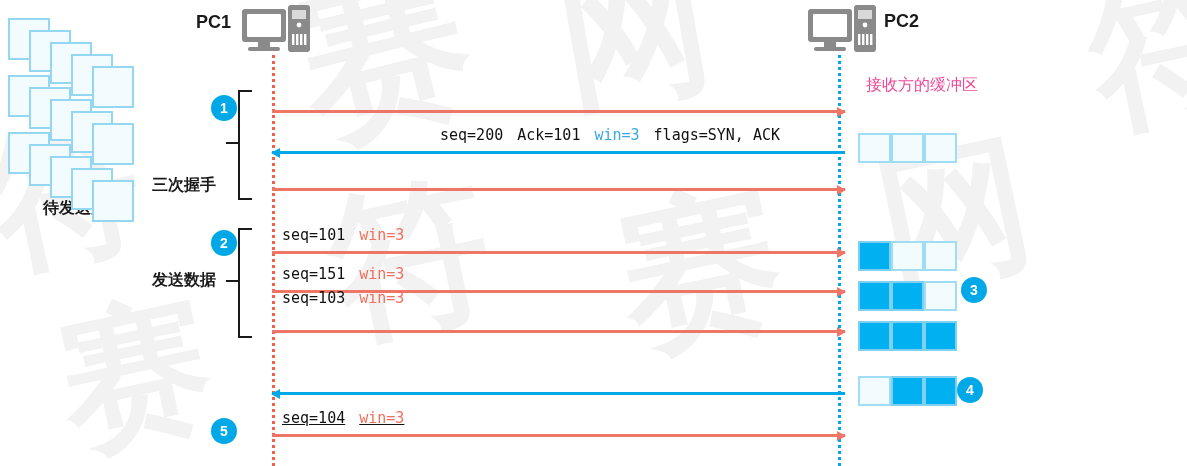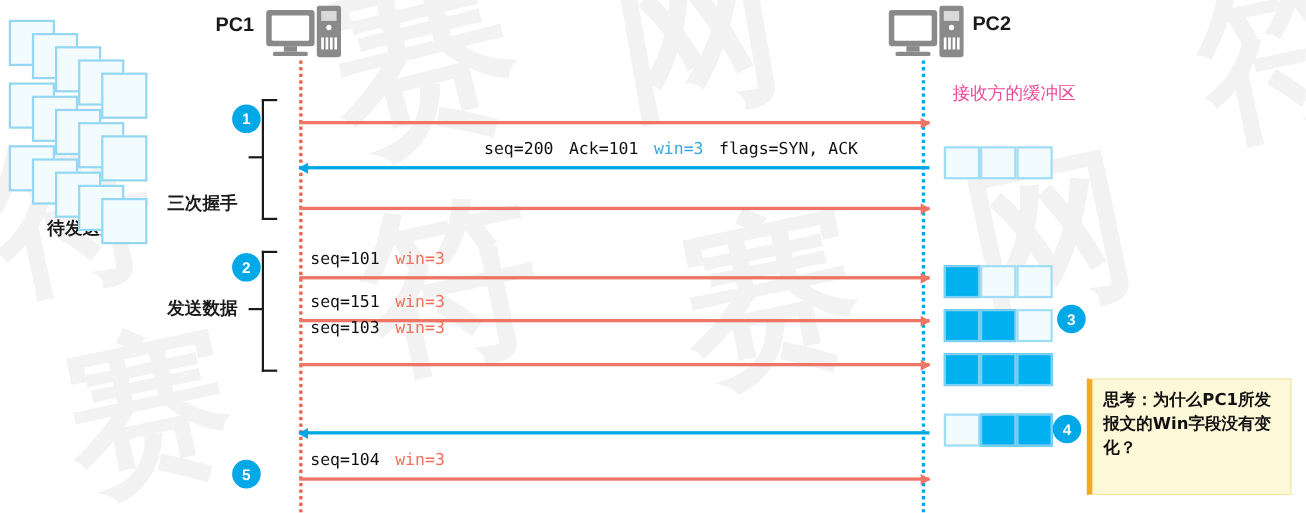--- a/index.html
+++ b/index.html
@@ -216,21 +216,21 @@
   <div class="arrow red right" style="left:272px;top:330px;width:573px;">
     <div class="shaft"></div>
       <div class="head"></div>
   </div>
 
   <div class="arrow blue left" style="left:272px;top:392px;width:573px;">
     <div class="shaft"></div>
       <div class="head"></div>
   </div>
 
-  <div class="msg" style="left:282px;top:409px;"><span class="seg">seq=104</span><span class="seg win-red">win=3</span></div>
+  <div class="msg" style="left:282px;top:409px;text-decoration:underline;"><span class="seg">seq=104</span><span class="seg win-red">win=3</span></div>
   <div class="arrow red right" style="left:272px;top:434px;width:573px;">
     <div class="shaft"></div>
       <div class="head"></div>
   </div>
 
   <div class="buffer" style="left:858px;top:133px;">
       <div class="cell"></div>
       <div class="cell"></div>
       <div class="cell"></div>
     </div>
@@ -248,15 +248,14 @@
       <div class="cell filled"></div>
       <div class="cell filled"></div>
       <div class="cell filled"></div>
     </div>
   <div class="buffer" style="left:858px;top:376px;">
       <div class="cell"></div>
       <div class="cell filled"></div>
       <div class="cell filled"></div>
     </div>
 
-  <div id="note">思考：为什么PC1所发报文的Win字段没有变化？</div>
 
 </div>
 
 </body></html>

